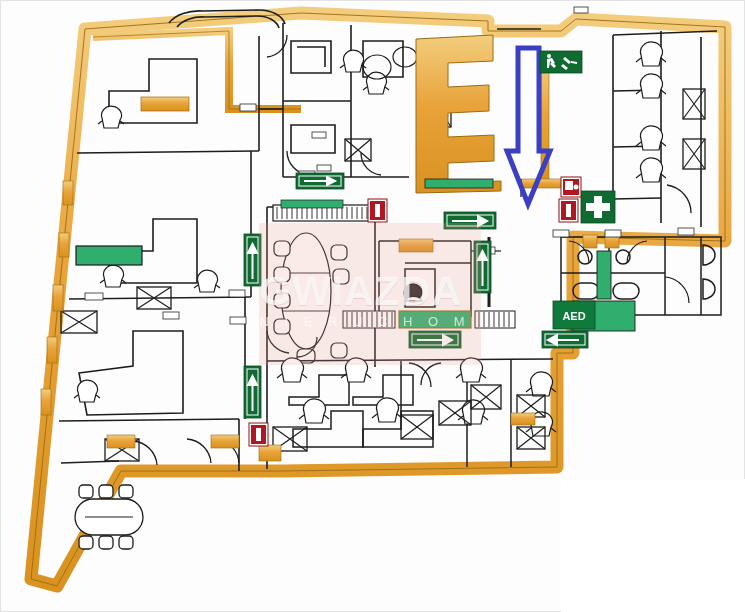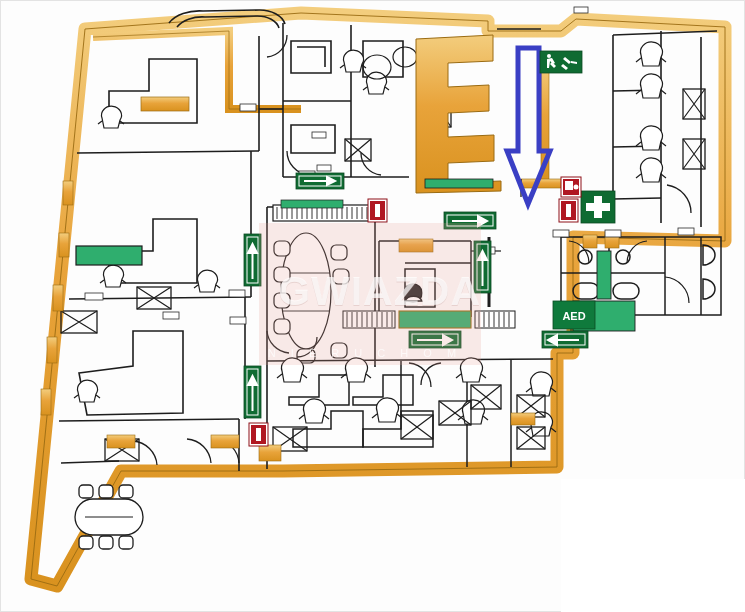--- a/index.html
+++ b/index.html
@@ -3,27 +3,27 @@
 <meta charset="utf-8">
 <style>
   html,body{margin:0;padding:0;background:#ffffff;}
   body{width:745px;height:612px;overflow:hidden;font-family:"Liberation Sans",sans-serif;}
   #root{position:relative;width:745px;height:612px;background:#ffffff;}
   #photo{position:absolute;left:0;top:0;width:745px;height:612px;background:#fdfdfd;
          border:1px solid #e3e3e3;box-sizing:border-box;}
   #plan{position:absolute;left:0;top:0;width:745px;height:612px;}
   .wm{position:absolute;left:258px;top:222px;width:222px;height:142px;
       background:rgba(232,160,150,0.21);pointer-events:none;}
-  .wmtext{position:absolute;left:258px;top:270px;width:222px;text-align:right;
+  .wmtext{position:absolute;left:258px;top:270px;width:222px;text-align:left;
       font-family:"Liberation Sans",sans-serif;font-weight:700;font-size:41px;
       letter-spacing:1px;color:rgba(255,255,255,0.72);line-height:1;
       text-shadow:0 1px 0 rgba(180,140,135,0.25);}
   .wmsub{position:absolute;left:258px;top:313px;width:212px;text-align:center;
-      font-family:"Liberation Sans",sans-serif;font-weight:400;font-size:11px;
-      letter-spacing:6px;color:rgba(255,255,255,0.72);margin-top:33px;}
+      font-family:"Liberation Sans",sans-serif;font-weight:400;font-size:13px;
+      letter-spacing:6px;color:rgba(255,255,255,0.72);}
   .blank-br{position:absolute;left:560px;top:478px;width:185px;height:134px;background:#ffffff;}
 </style>
 </head>
 <body>
 
 <div id="root">
 
   <div id="photo">
 
     <svg id="plan" viewBox="0 0 745 612" xmlns="http://www.w3.org/2000/svg">

